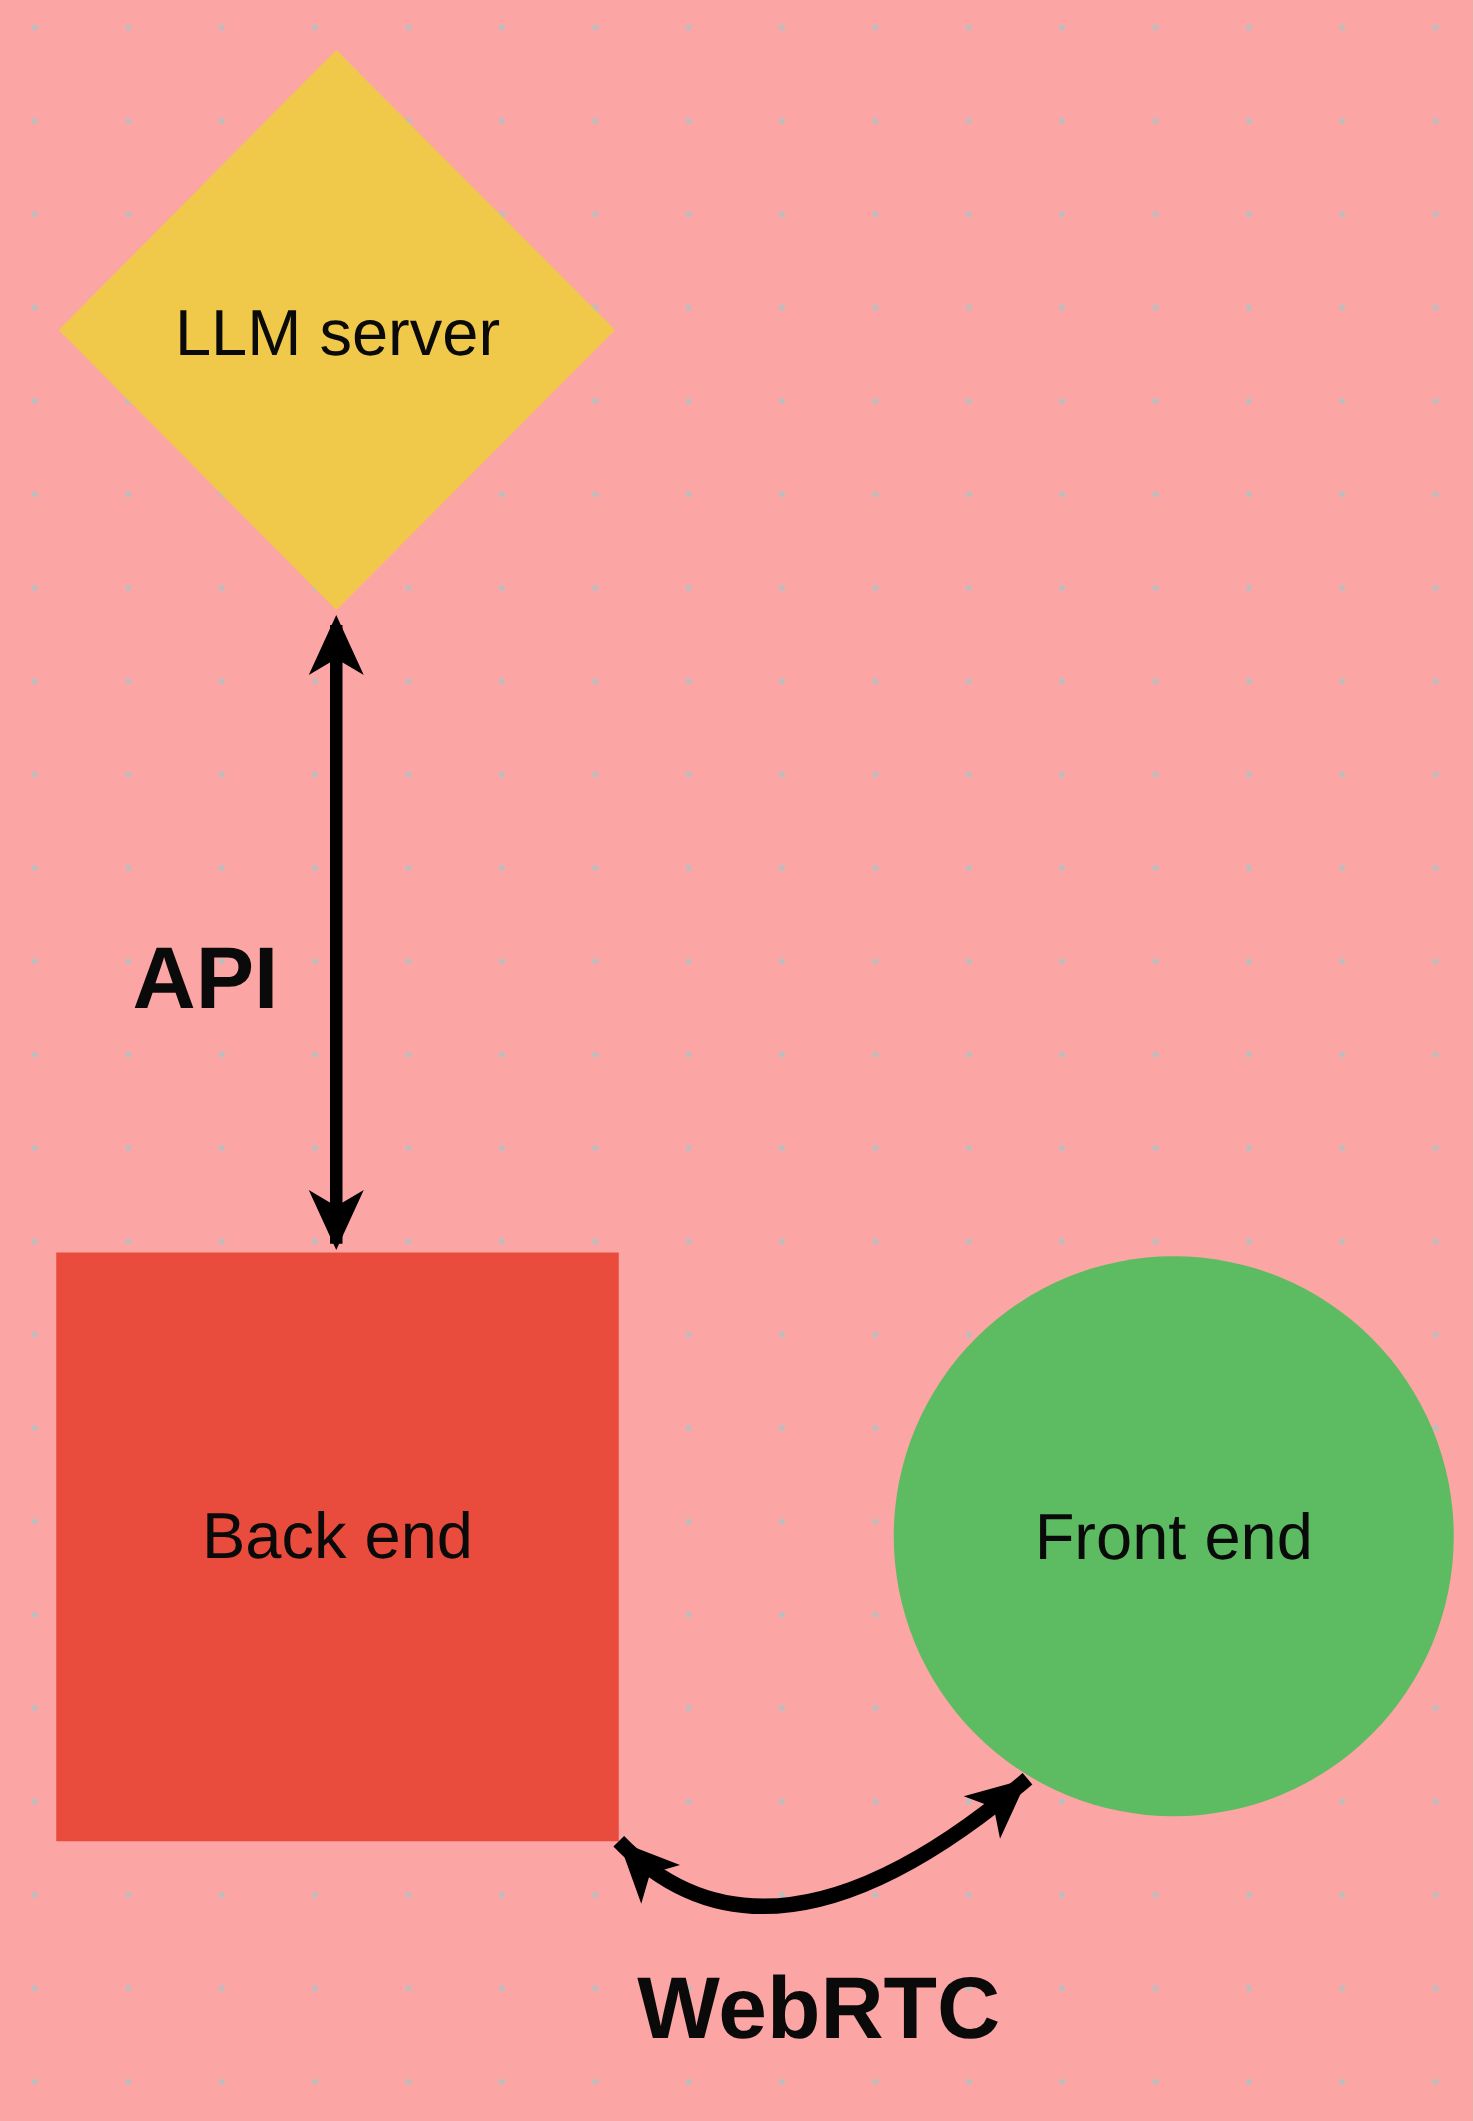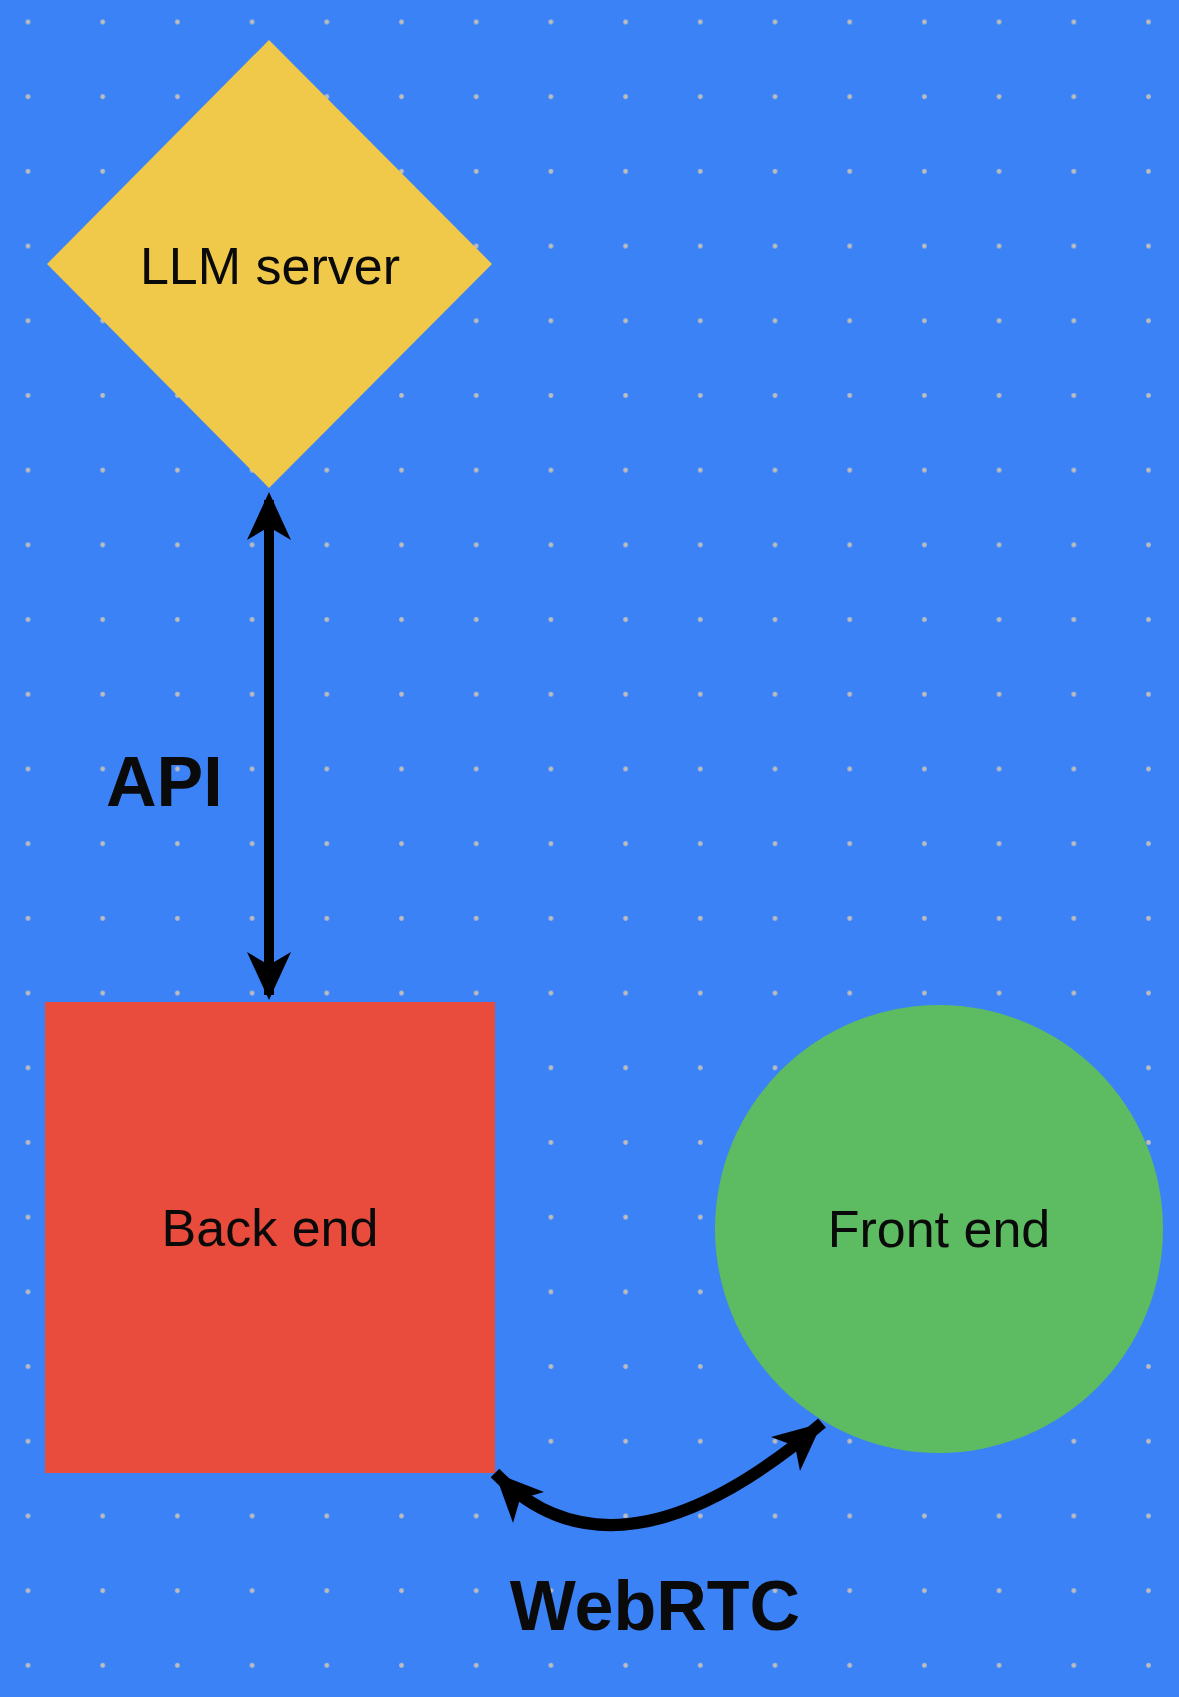--- a/index.html
+++ b/index.html
@@ -5,21 +5,21 @@
   html, body {
     margin: 0;
     padding: 0;
     background: #ffffff;
   }
   .canvas {
     position: relative;
     width: 1179px;
     height: 1697px;
     overflow: hidden;
-    background: #3b82f6;
+    background: #fca5a5;
   }
   svg.diagram {
     display: block;
     width: 1179px;
     height: 1697px;
   }
   svg text {
     font-family: "Liberation Sans", sans-serif;
     fill: #0a0a0a;
     user-select: none;

